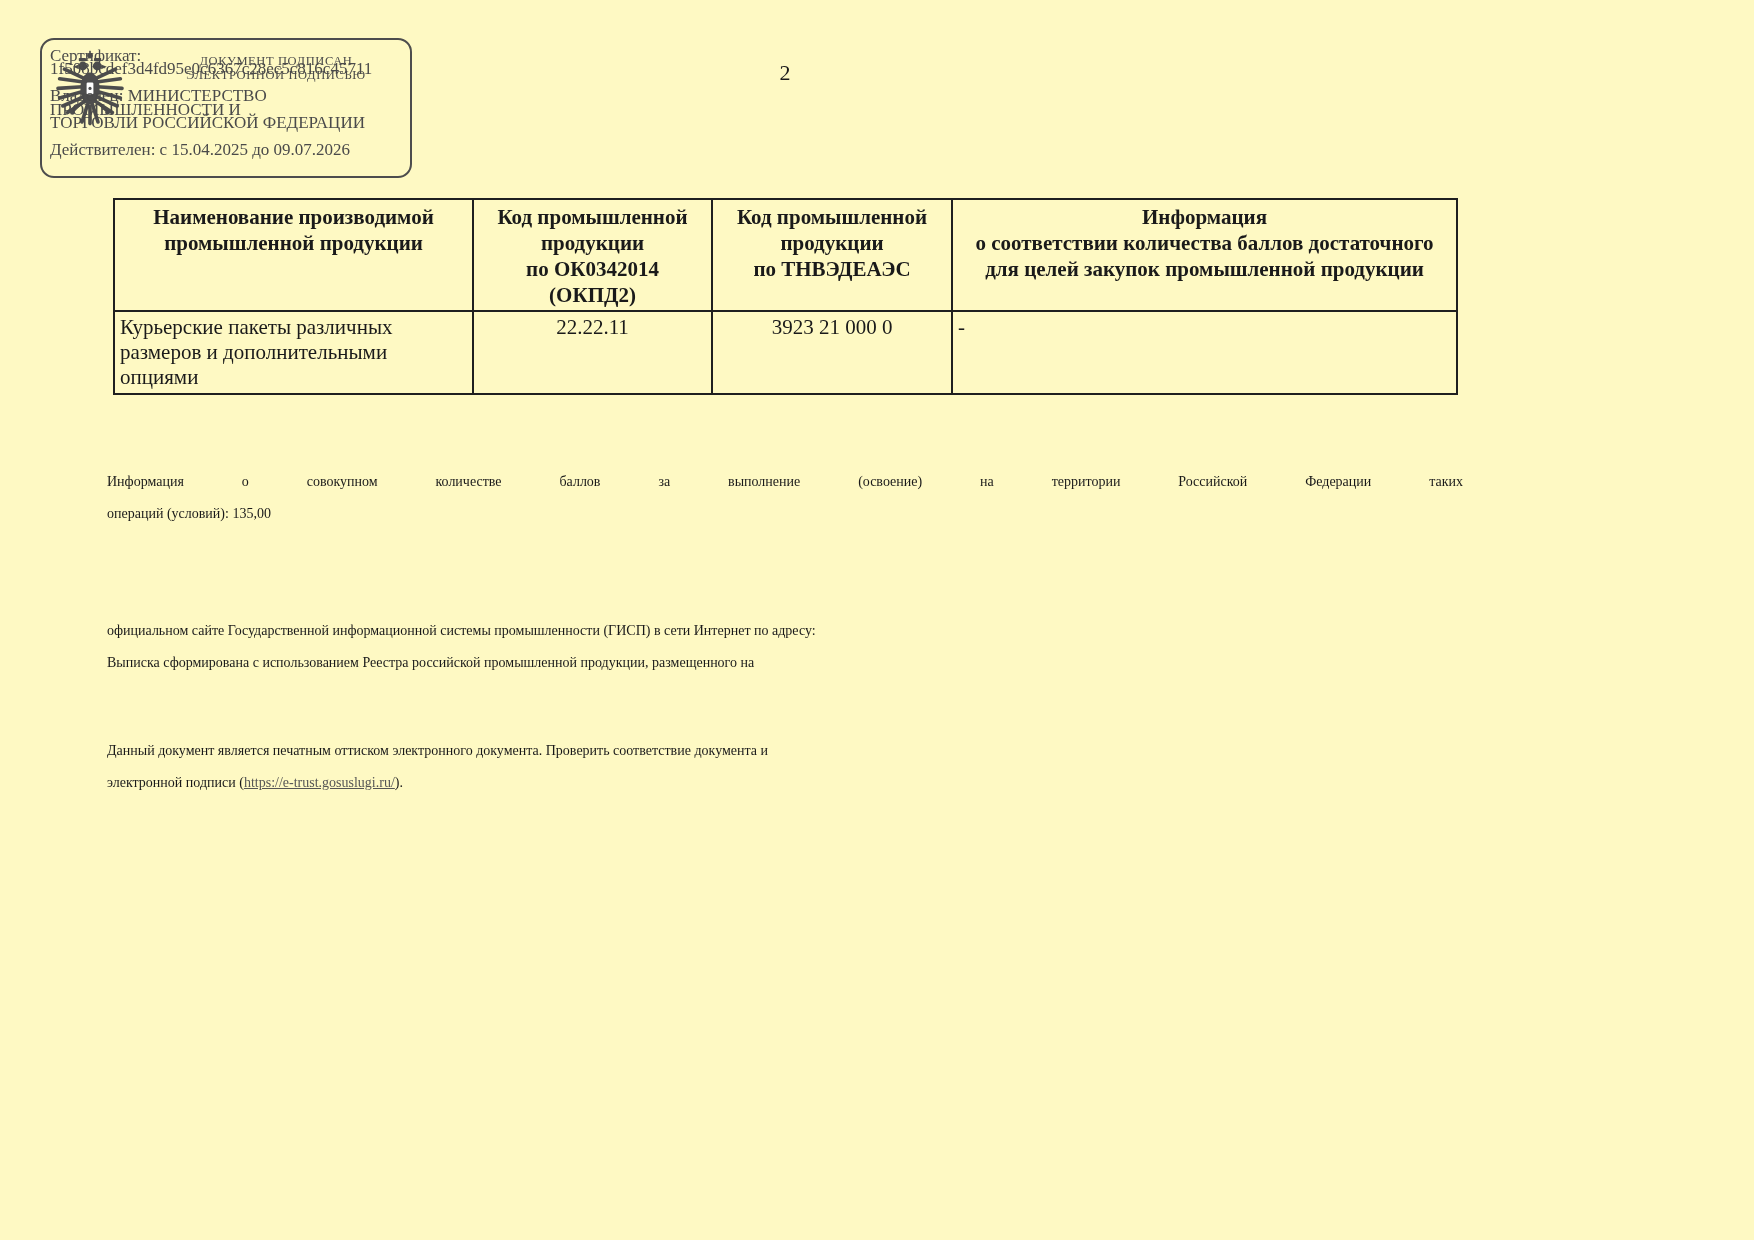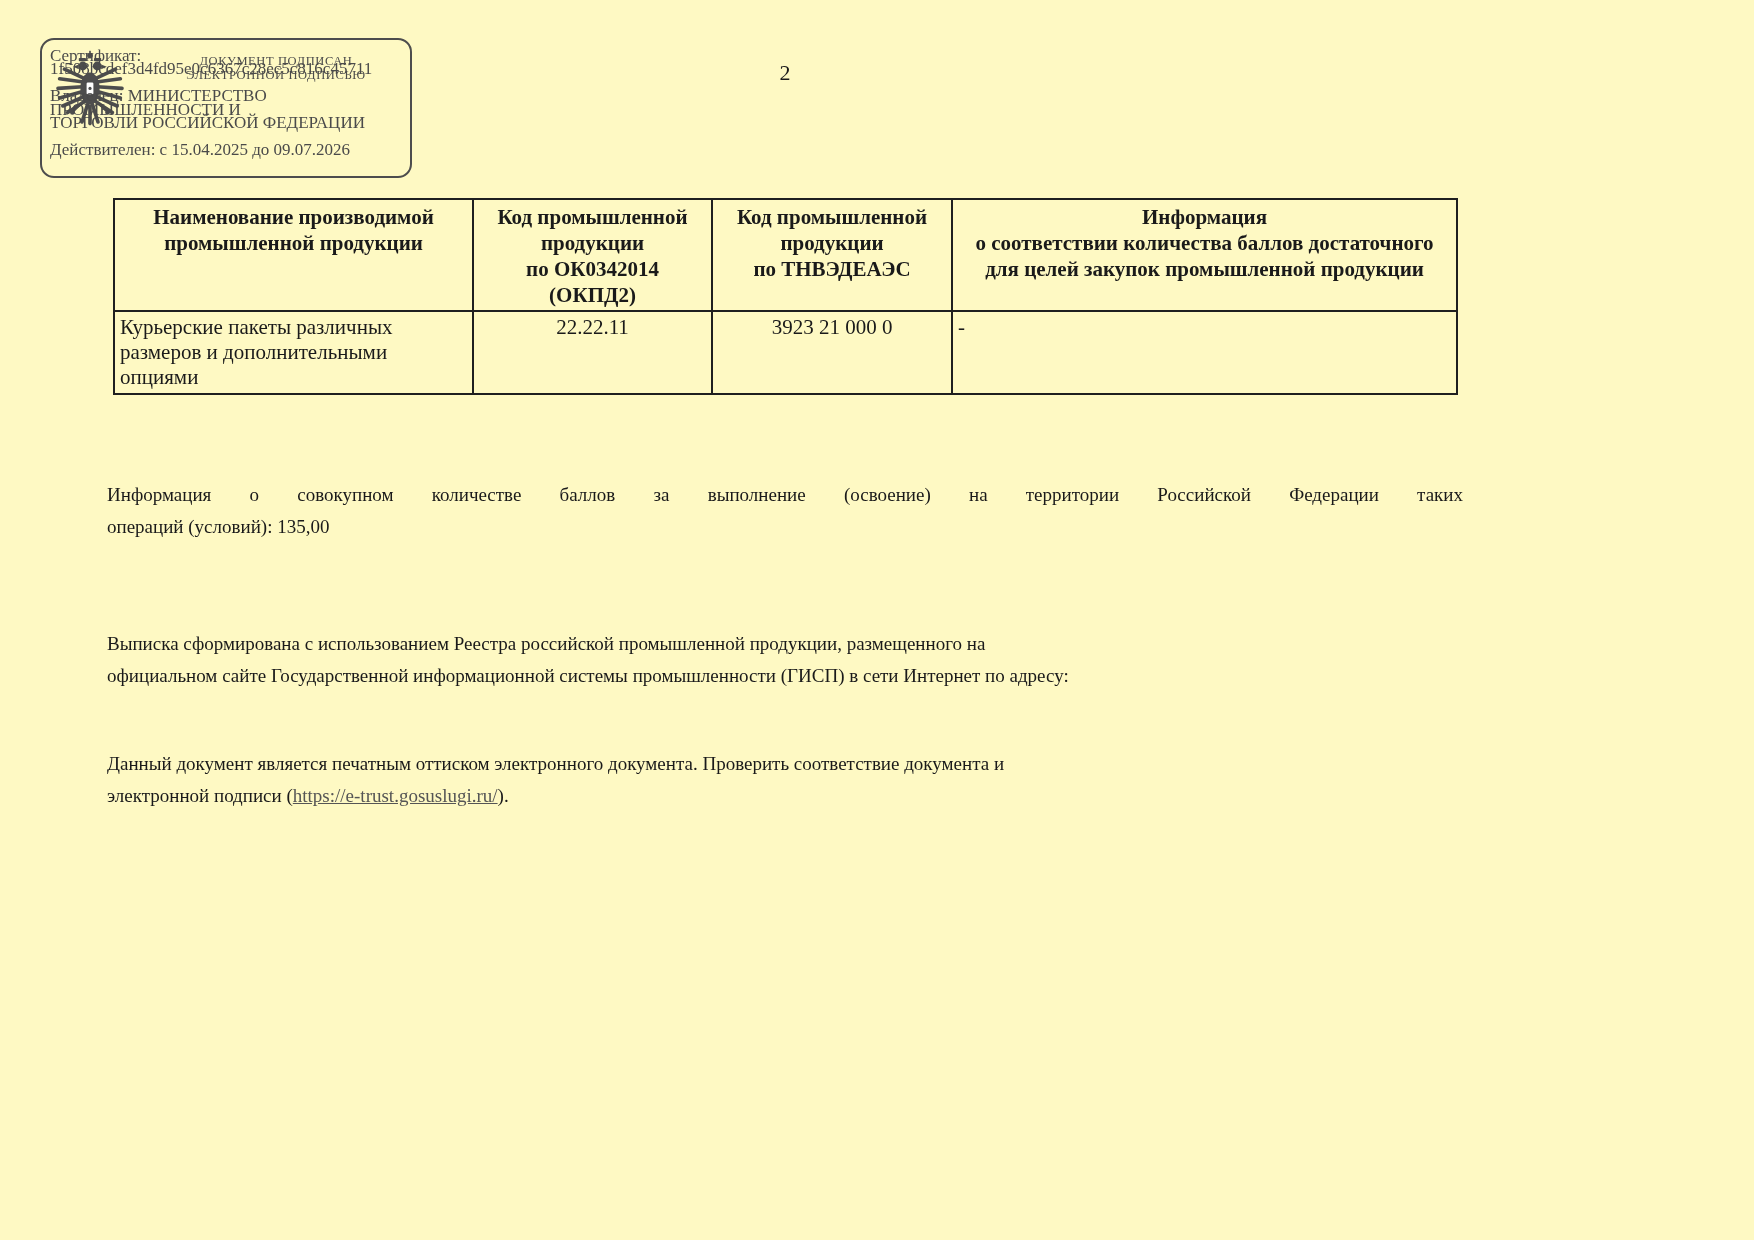--- a/index.html
+++ b/index.html
@@ -66,21 +66,21 @@
     line-height:25px;
     padding:3px 5px;
     height:78px;
   }
   td.c-name{text-align:left;}
   td.c-okpd,td.c-tnved{text-align:center;margin-top:41px;}
   td.c-info{text-align:left;padding-left:7px;}
   
   .para{
     position:absolute;left:107px;width:1356px;
-    font-size:19px;line-height:32px;margin-top:13px;
+    font-size:14px;line-height:32px;
   }
   .jline{text-align:justify;text-align-last:justify;}
   .para a{
     color:#555555;
     text-decoration:underline;
     cursor:pointer;
   }
 </style>
 </head>
 <body>
@@ -170,22 +170,22 @@
       </tr>
     </tbody>
   </table>
 
   <div class="para" style="top:466px;">
     <div class="jline">Информация о совокупном количестве баллов за выполнение (освоение) на территории Российской Федерации таких</div>
     <div>операций (условий): 135,00</div>
   </div>
 
   <div class="para" style="top:615px;">
+    <div>официальном сайте Государственной информационной системы промышленности (ГИСП) в сети Интернет по адресу:</div>
     <div>Выписка сформирована с использованием Реестра российской промышленной продукции, размещенного на</div>
-    <div>официальном сайте Государственной информационной системы промышленности (ГИСП) в сети Интернет по адресу:</div>
   </div>
 
   <div class="para" style="top:735px;">
     <div>Данный документ является печатным оттиском электронного документа. Проверить соответствие документа и</div>
     <div><span>электронной подписи (</span><a>https://e-trust.gosuslugi.ru/</a><span>).</span></div>
   </div>
 
 </div>
 
 </body></html>

